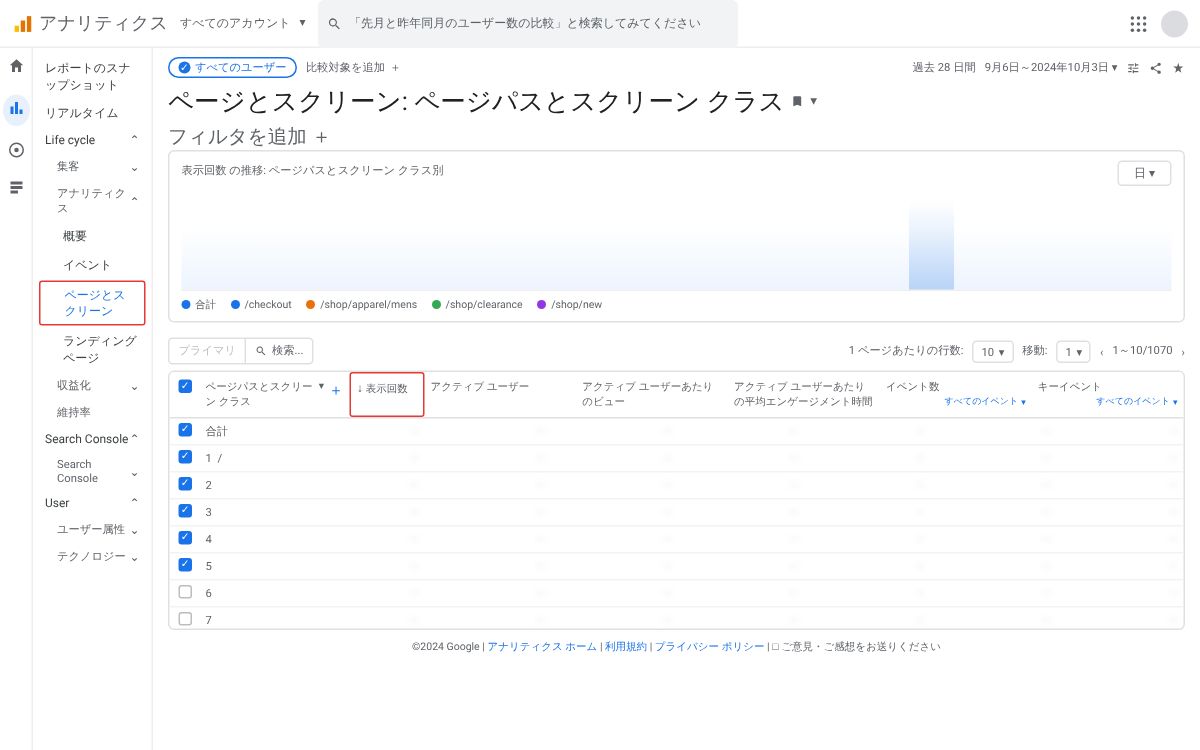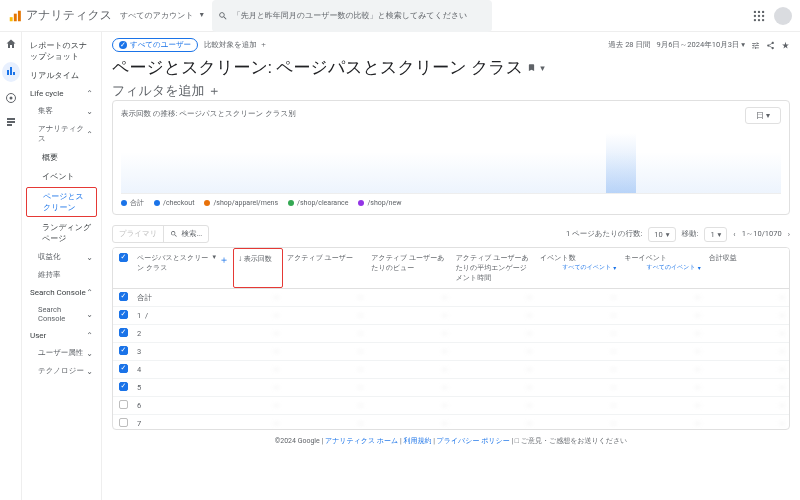--- a/index.html
+++ b/index.html
@@ -279,21 +279,20 @@
       <div class="table">
         <div class="thead">
           <div class="th first"><span class="cb on"></span></div>
           <div class="th dim"><span>ページパスとスクリーン クラス</span> ▾ <span style="color:#1a73e8;font-size:10px">＋</span></div>
           <div class="th metric1 hl"><span class="arrow">↓</span> <span>表示回数</span></div>
           <div class="th"><span>アクティブ ユーザー</span></div>
           <div class="th"><span>アクティブ ユーザーあたりのビュー</span></div>
           <div class="th"><span>アクティブ ユーザーあたりの平均エンゲージメント時間</span></div>
           <div class="th"><span>イベント数</span><div class="sub"><span>すべてのイベント</span> ▾</div></div>
           <div class="th"><span>キーイベント</span><div class="sub"><span>すべてのイベント</span> ▾</div></div>
-          <div class="th"><span>合計収益</span></div>
         </div>
         <div class="tbody" id="tbody">
             <div class="tr">
               <div class="td first"><span class="cb on"></span></div>
               <div class="td dim">合計</div>
               <div class="td m1 blur">—</div>
               <div class="td blur">—</div>
               <div class="td blur">—</div>
               <div class="td blur">—</div>
               <div class="td blur">—</div>

